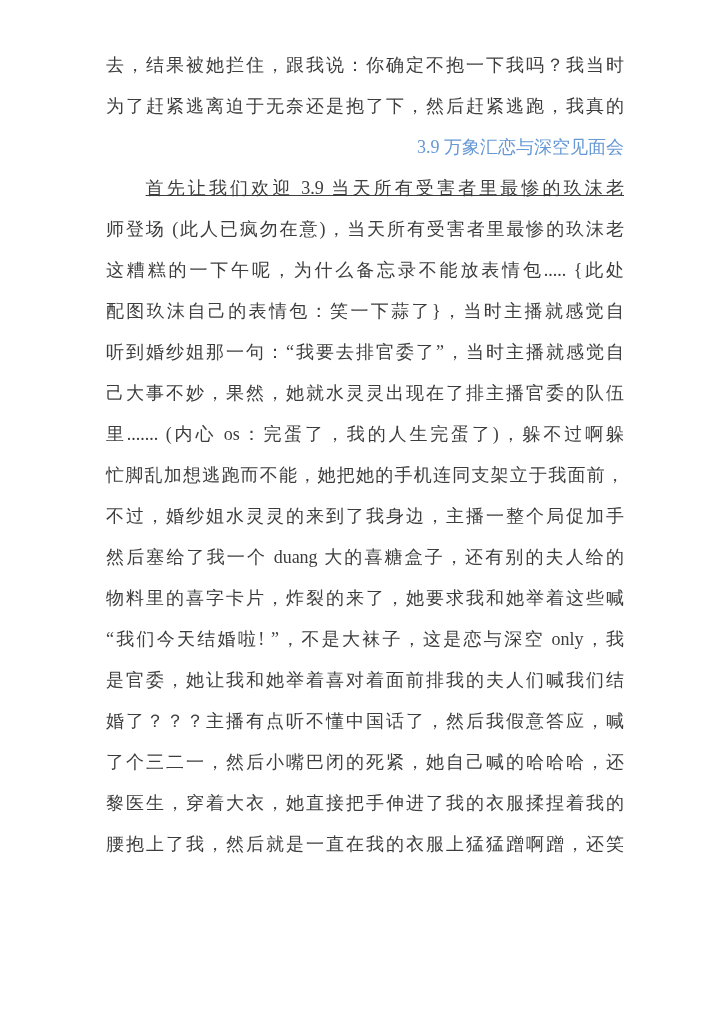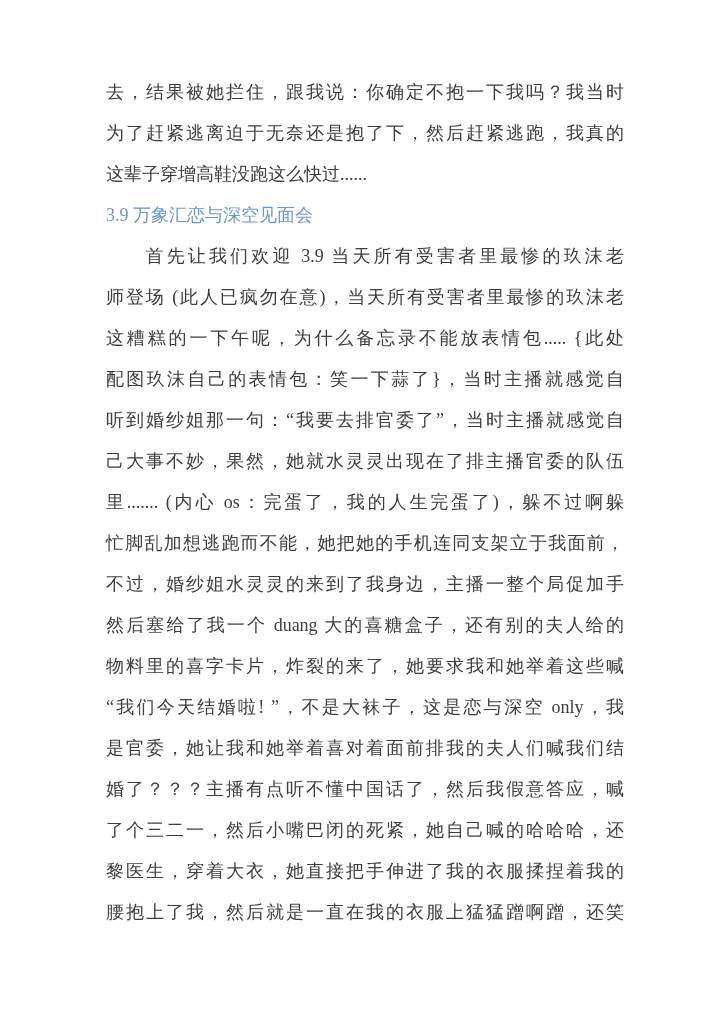--- a/index.html
+++ b/index.html
@@ -6,55 +6,55 @@
     margin: 0;
     padding: 0;
     background: #ffffff;
   }
   .page {
     position: relative;
     width: 724px;
     height: 1024px;
     box-sizing: border-box;
     background: #ffffff;
-    padding: 72px 100px 0 106px;
+    padding: 45px 100px 0 106px;
     font-family: "Liberation Serif", "DejaVu Serif", serif;
     font-size: 18px;
     line-height: 41px;
     color: #3d3d3d;
     overflow: hidden;
   }
   .line {
     text-align: justify;
     text-align-last: justify;
     white-space: normal;
   }
   .line.end {
     text-align-last: left;
   }
   .line.indent {
     text-indent: 2.2em;
+    text-decoration: underline;
   }
   .heading {
     margin: 0;
     font-size: 18px;
     font-weight: 400;
     line-height: 41px;
     color: #6598d4;
-    text-align: left;
+    text-align: right;
   }
 </style>
 </head>
 <body>
 
 <div class="page">
 
   <div class="line">去，结果被她拦住，跟我说：你确定不抱一下我吗？我当时</div>
   <div class="line">为了赶紧逃离迫于无奈还是抱了下，然后赶紧逃跑，我真的</div>
-  <div class="line end">这辈子穿增高鞋没跑这么快过......</div>
 
   <h2 class="heading">3.9 万象汇恋与深空见面会</h2>
 
   <div class="line indent">首先让我们欢迎 3.9 当天所有受害者里最惨的玖沫老</div>
   <div class="line">师登场 (此人已疯勿在意)，当天所有受害者里最惨的玖沫老</div>
   <div class="line">这糟糕的一下午呢，为什么备忘录不能放表情包..... {此处</div>
   <div class="line">配图玖沫自己的表情包：笑一下蒜了}，当时主播就感觉自</div>
   <div class="line">听到婚纱姐那一句：“我要去排官委了”，当时主播就感觉自</div>
   <div class="line">己大事不妙，果然，她就水灵灵出现在了排主播官委的队伍</div>
   <div class="line">里....... (内心 os：完蛋了，我的人生完蛋了)，躲不过啊躲</div>

